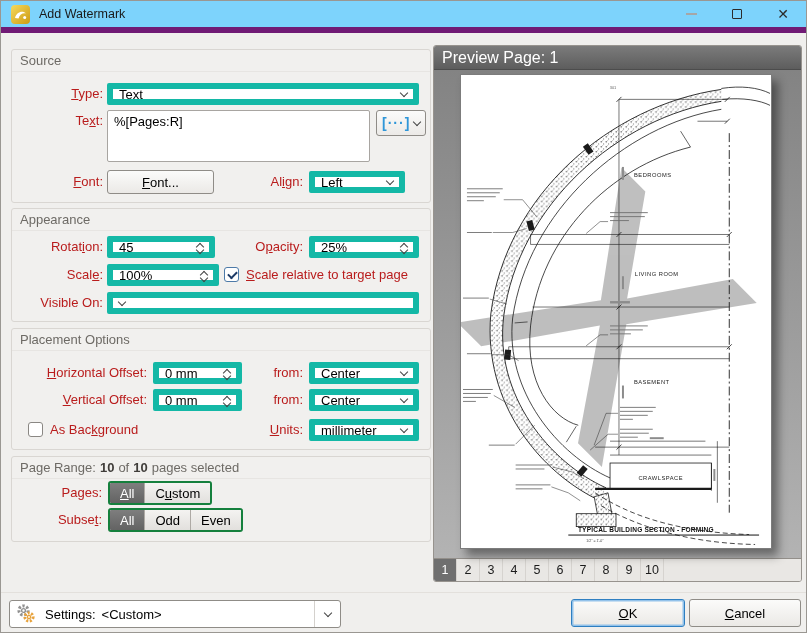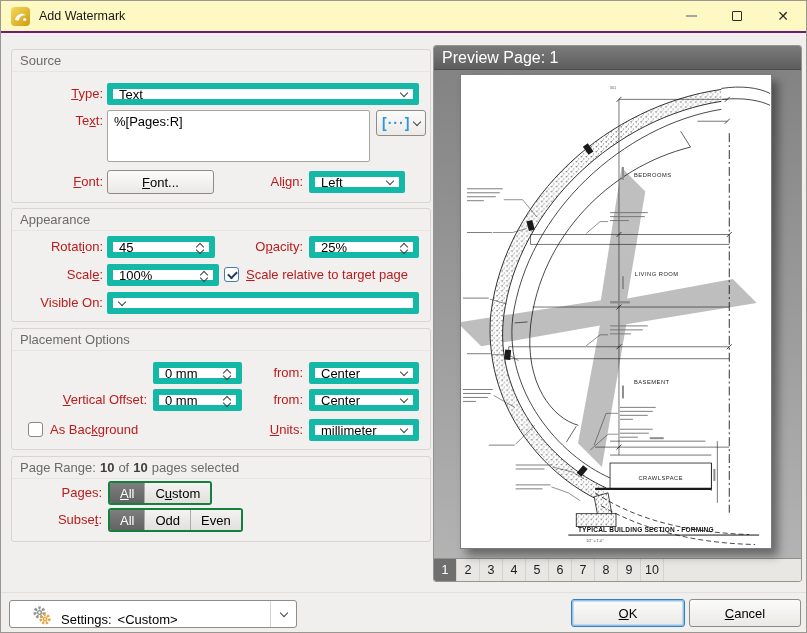--- a/index.html
+++ b/index.html
@@ -1,21 +1,21 @@
 <!DOCTYPE html>
 <html><head>
 <meta charset="utf-8">
 <style>
   html,body{margin:0;padding:0;background:#cfcecc;}
   *{box-sizing:border-box;}
   .dialog{position:relative;width:807px;height:633px;background:#f0efed;border:1px solid #9a9792;
           font-family:"Liberation Sans",sans-serif;font-size:13px;color:#000;overflow:hidden;}
   
-  .titlebar{position:absolute;left:0;top:0;right:0;height:32px;background:#fef9c3;display:flex;align-items:center;
-            padding-left:10px;border-bottom:2px solid #701a75;}
+  .titlebar{position:absolute;left:0;top:0;right:0;height:32px;background:#7dd3fc;display:flex;align-items:center;
+            padding-left:10px;border-bottom:6px solid #701a75;}
   .app-icon{width:19px;height:19px;border-radius:4px;background:linear-gradient(135deg,#f5d95c,#cd9b13);position:relative;flex:0 0 auto;}
   .app-icon svg{position:absolute;left:0;top:0;}
   .title-text{margin-left:9px;font-size:12.5px;color:#191919;}
   .win-buttons{margin-left:auto;display:flex;height:32px;}
   .win-btn{width:46px;height:32px;display:flex;align-items:center;justify-content:center;}
   .glyph-min{width:11px;height:2px;background:#a6a6a6;}
   .glyph-max{width:10px;height:10px;border:1.4px solid #2b2b2b;border-radius:1px;}
   .glyph-close{font-size:14px;color:#2b2b2b;line-height:1;}
   
   .group{position:absolute;left:10px;width:420px;border:1px solid #d9d6d2;border-radius:3px;background:#f1f0ee;}
@@ -41,22 +41,22 @@
         border-left:2px solid #1d3a66;border-bottom:2px solid #1d3a66;transform:rotate(-45deg);}
   .seg{position:absolute;display:flex;border:2px solid #15803d;border-radius:3px;overflow:hidden;height:24px;}
   .seg-item{padding:0 10px;line-height:22px;background:linear-gradient(#f4f3f1,#e2e0dd);border-right:1px solid #aeaaa5;color:#000;}
   .seg-item:last-child{border-right:none;}
   .seg-item.selected{background:linear-gradient(#7e7e7e,#636363);color:#fff;}
   
   .pr-part{margin-right:4px;}
   .pr-bold{font-weight:bold;color:#403d3a;}
   
   .footer-sep{position:absolute;left:0;right:0;top:591px;height:1px;background:#e3e0dc;}
-  .settings{position:absolute;left:8px;top:599px;width:288px;height:28px;background:#fff;border:1px solid #8f8c87;
-            border-radius:3px;display:flex;align-items:flex-end;padding-left:21px;}
+  .settings{position:absolute;left:8px;top:599px;width:332px;height:28px;background:#fff;border:1px solid #8f8c87;
+            border-radius:3px;display:flex;align-items:center;padding-left:5px;}
   .settings .txt{margin-left:6px;}
   .settings .chev-box{margin-left:auto;width:26px;height:100%;display:flex;align-items:center;justify-content:center;
             border-left:1px solid #d4d1cd;}
   .ok-btn{left:570px;top:598px;width:114px;height:28px;border:1px solid #2f7fc1;box-shadow:inset 0 0 0 1.5px #93c2ea;}
   .cancel-btn{left:688px;top:598px;width:112px;height:28px;}
   
   .preview{position:absolute;left:432px;top:44px;width:369px;height:537px;border:1px solid #97938e;border-radius:3px;
            overflow:hidden;display:flex;flex-direction:column;}
   .preview-header{height:24px;flex:0 0 auto;background:linear-gradient(#7b7b7b,#5d5d5d);color:#fff;font-size:16px;
            display:flex;align-items:center;padding:0 8px;border-bottom:1px solid #4c4c4c;}
@@ -145,20 +145,21 @@
     <div class="cb checked" style="left:212px;top:58px;"></div>
     <div class="lbl" style="left:234px;top:55px;text-align:left;"><u>S</u>cale relative to target page</div>
     <div class="lbl" style="left:0;right:327px;top:83px;">Visible On:</div>
     <div class="ctl" style="left:95px;top:83px;width:312px;">
       <span class="ch dn"></span>
     </div>
   </div>
 
   <div class="group" style="top:327px;height:122px;">
     <div class="group-header">Placement Options</div>
+    <div class="lbl" style="left:0;right:283px;top:33px;"><u>H</u>orizontal Offset:</div>
     <div class="ctl" style="left:141px;top:33px;width:89px;">
       <span class="val">0 mm</span>
       <span class="spin-btns">
           <i class="ch up"></i>
           <i class="ch dn"></i>
         </span>
     </div>
     <div class="lbl" style="left:0;right:127px;top:33px;">from:</div>
     <div class="ctl" style="left:297px;top:33px;width:110px;">
       <span class="val">Center</span>

